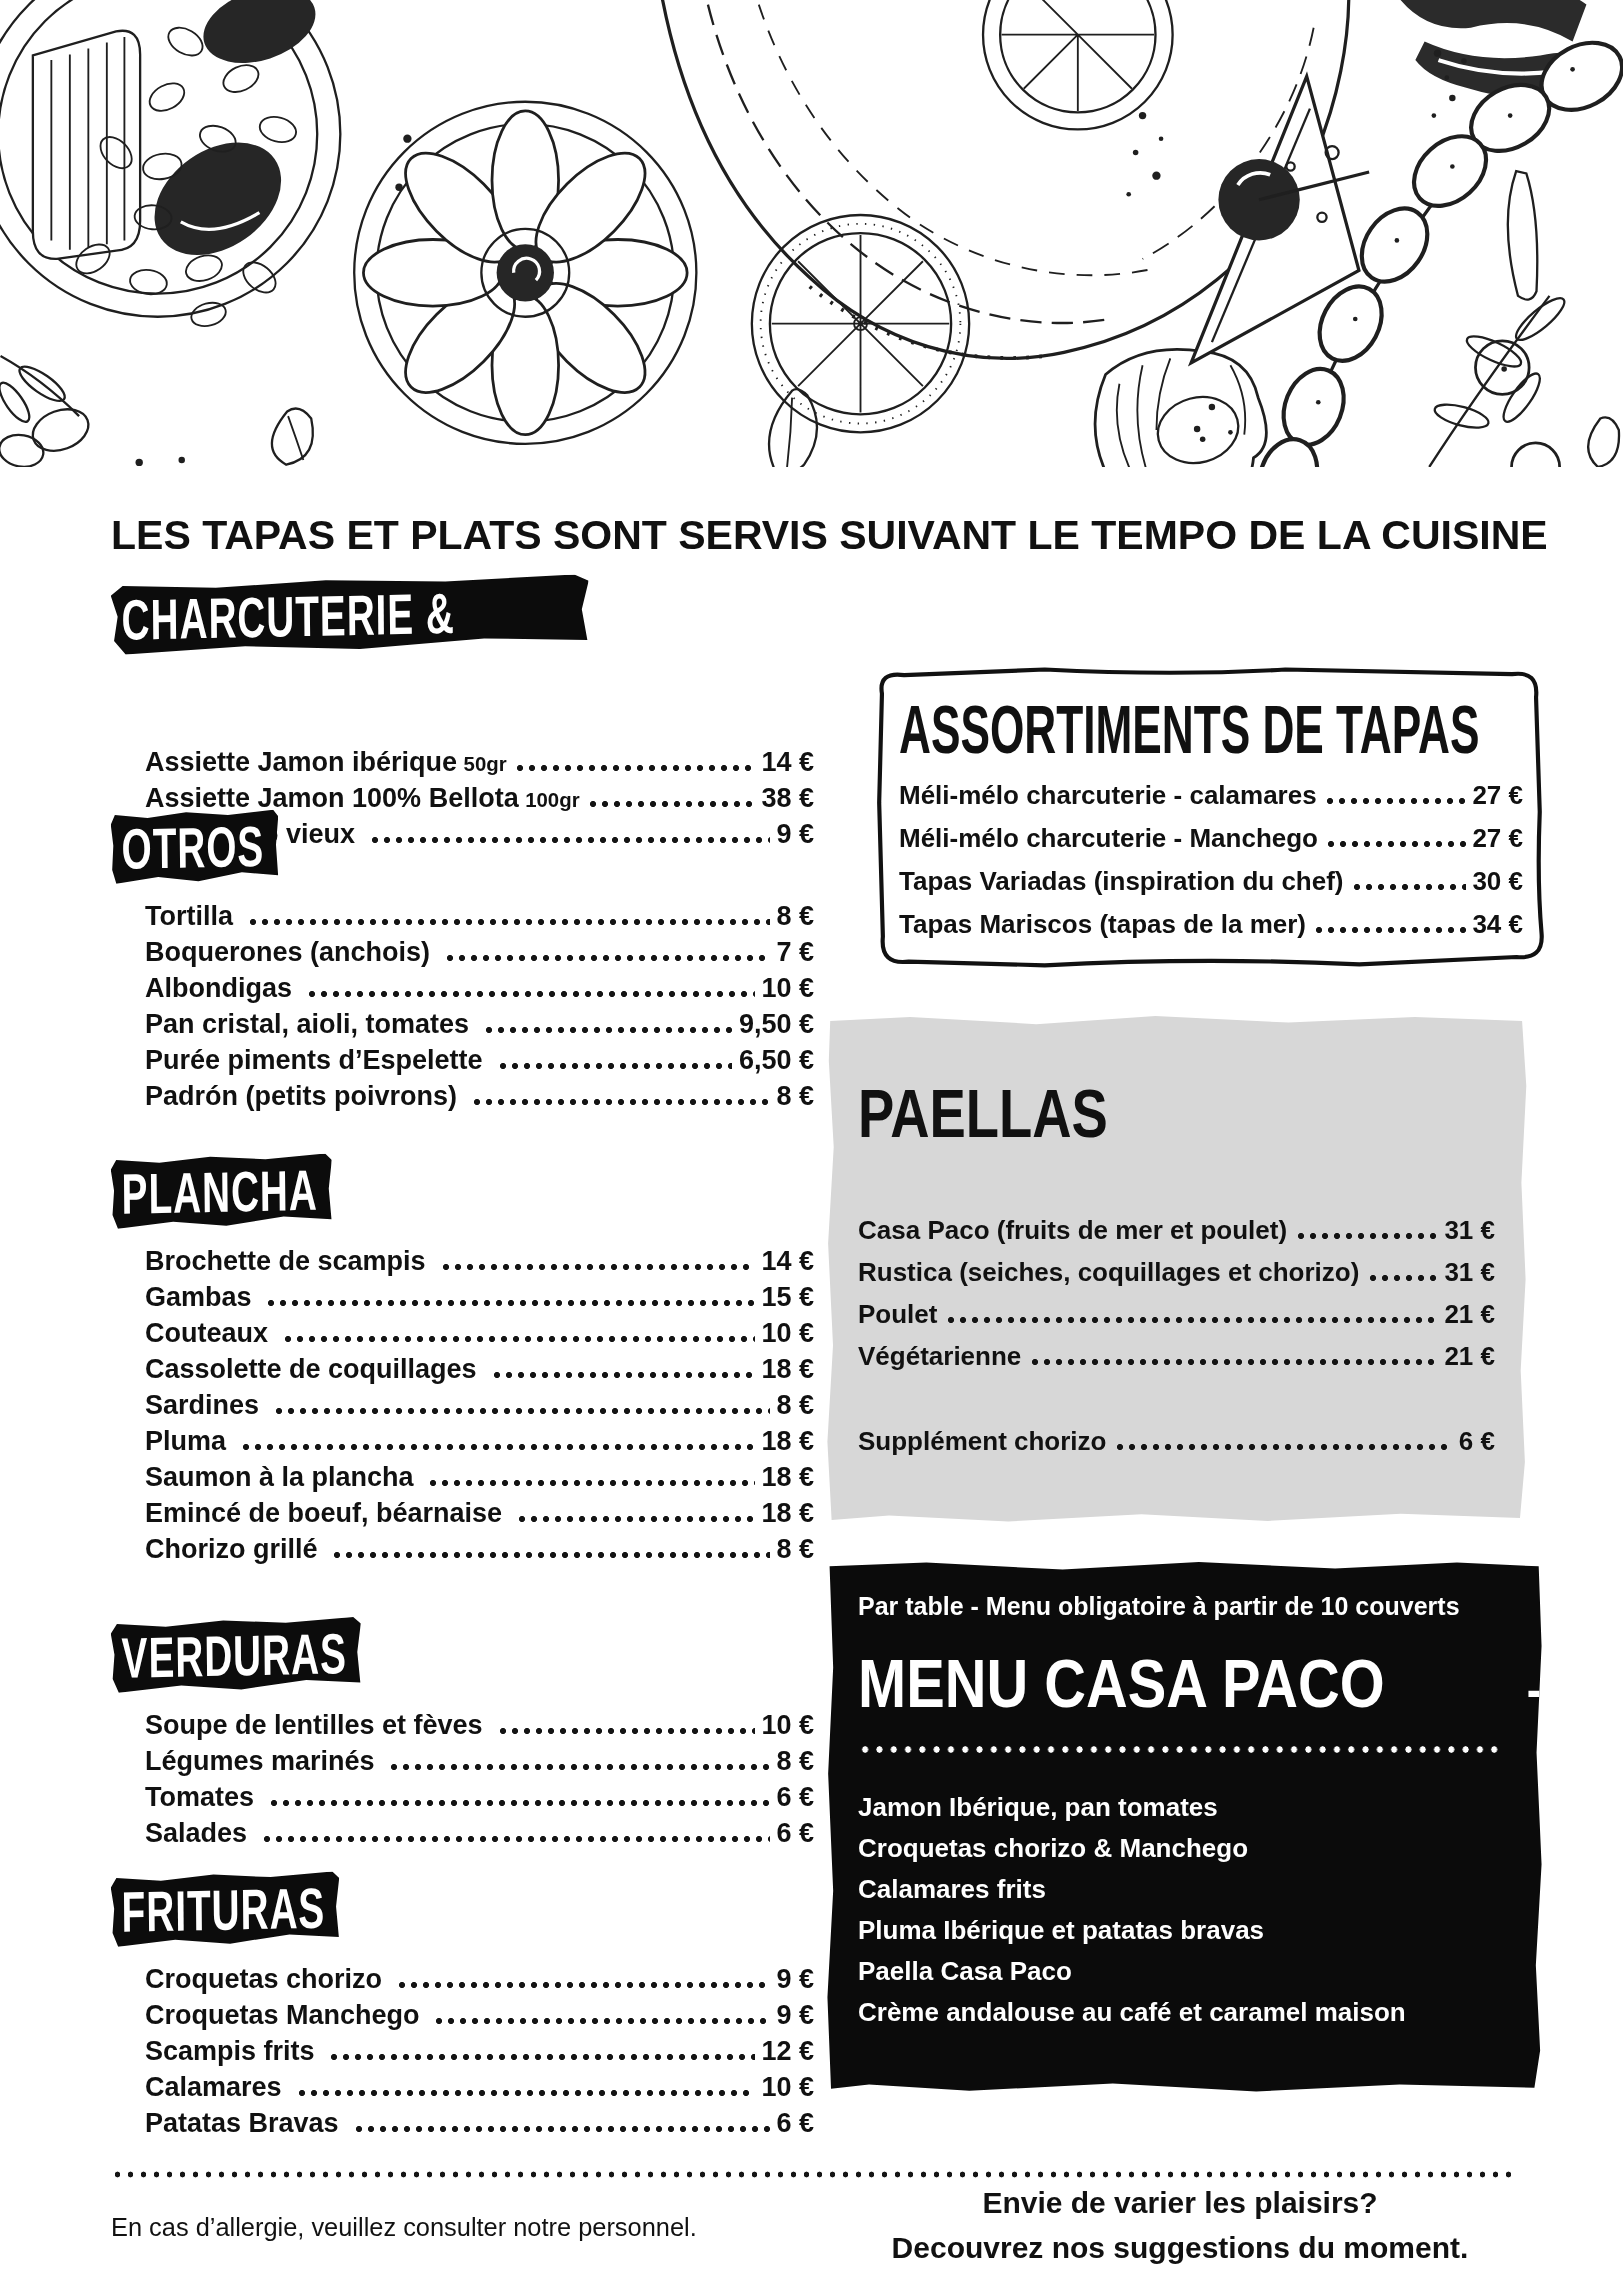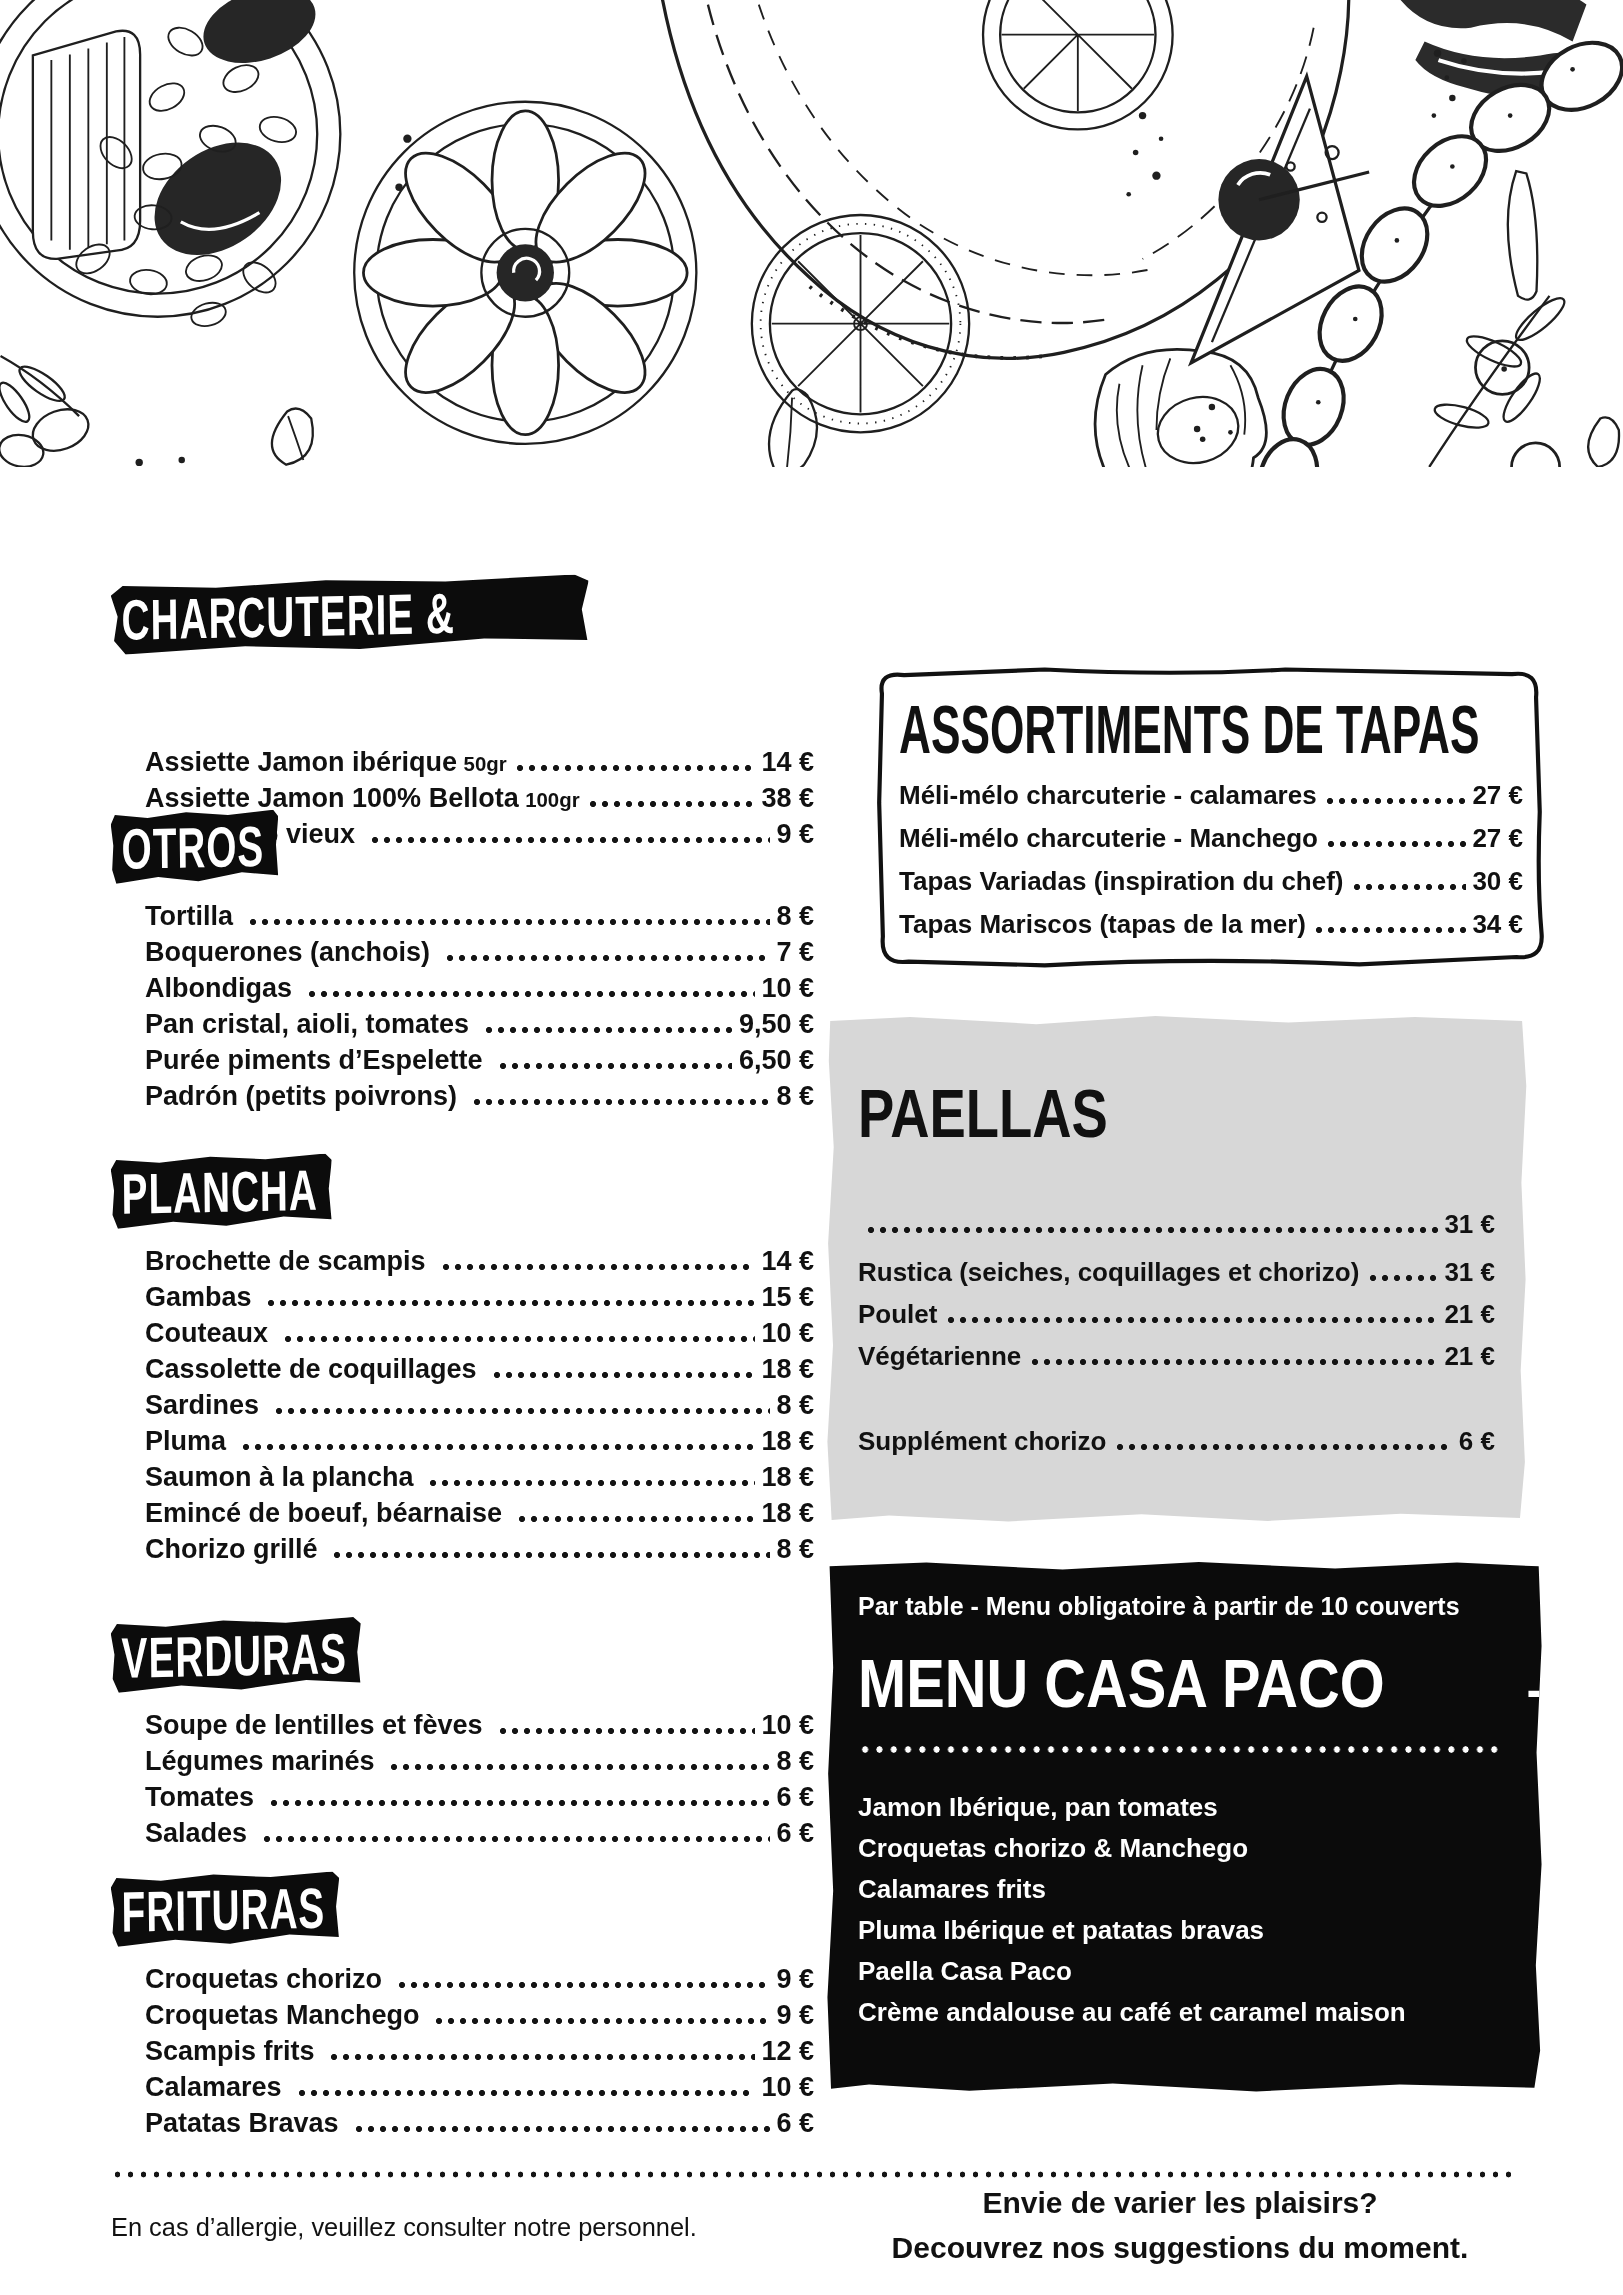--- a/index.html
+++ b/index.html
@@ -233,20 +233,21 @@
         <circle cx="2660" cy="935" r="5"></circle>
         <circle cx="2600" cy="950" r="6"></circle>
       <circle cx="3108" cy="115" r="8"></circle>
         <circle cx="3165" cy="132" r="6"></circle>
         <circle cx="3128" cy="168" r="5"></circle>
       <circle cx="3140" cy="212" r="7"></circle>
         <circle cx="3100" cy="250" r="5"></circle>
     </g>
   </svg>
 
+  <div class="subtitle">LES TAPAS ET PLATS SONT SERVIS SUIVANT LE TEMPO DE LA CUISINE</div>
 
   <div class="sec" style="top:584px">
     <div class="badge">
       <span class="btxt">CHARCUTERIE &amp; FROMAGE</span>
     </div>
     <div class="items">
 
         <div class="row">
           <span class="nm">Assiette Jamon ibérique</span>
           <span class="sub">50gr</span>
@@ -506,20 +507,21 @@
   </div>
 
   <div class="paellas">
     <div class="ptitle">
       <span class="cx" style="--s:0.8">PAELLAS</span>
     </div>
     <div class="pitems">
       <div>
 
           <div class="rrow">
+            <span class="nm">Casa Paco (fruits de mer et poulet)</span>
             <span class="lead"></span>
             <span class="pr">31 €</span>
           </div>
 
           <div class="rrow">
             <span class="nm">Rustica (seiches, coquillages et chorizo)</span>
             <span class="lead"></span>
             <span class="pr">31 €</span>
           </div>
 

